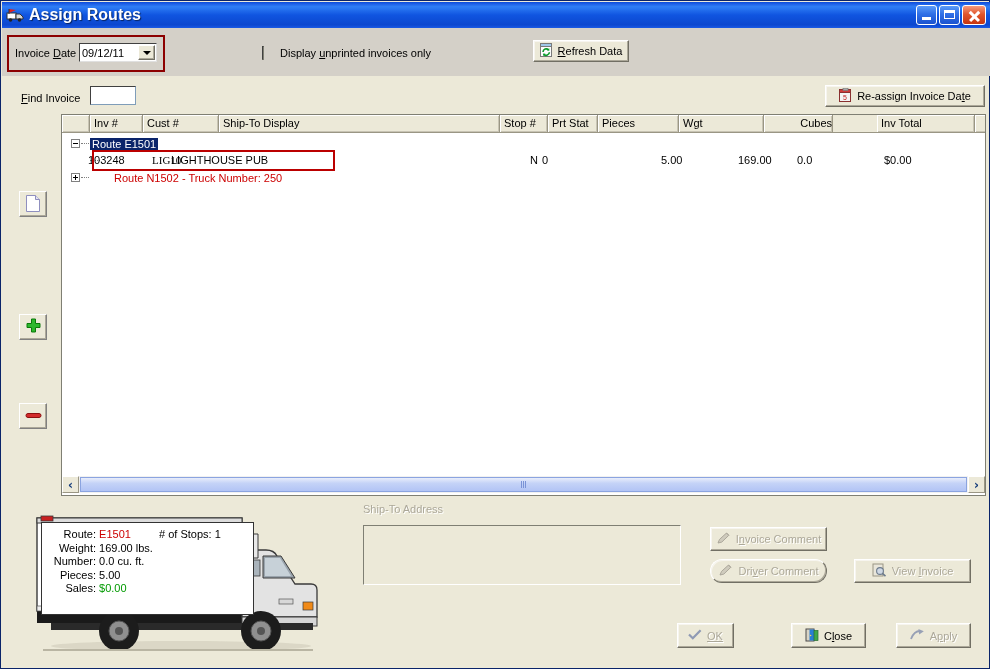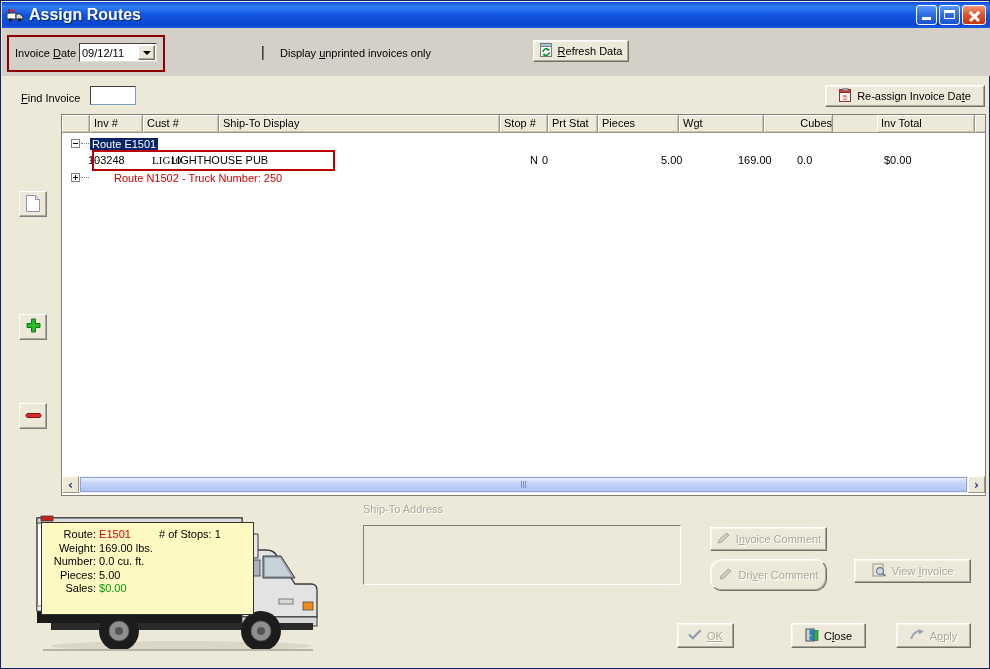--- a/index.html
+++ b/index.html
@@ -142,21 +142,21 @@
     position:absolute;width:28px;height:26px;
     background:#ece9d8;border:1px solid #fff;
     border-right-color:#808080;border-bottom-color:#808080;
     box-shadow:inset -1px -1px 0 #aca899;
     display:flex;align-items:center;justify-content:center;box-sizing:border-box;cursor:pointer;
   }
 
   
   #truck{position:absolute;left:30px;top:505px;width:300px;height:150px;}
   .tpanel{
-    position:absolute;left:10px;top:16px;width:213px;height:93px;background:#fef9c3;
+    position:absolute;left:10px;top:16px;width:213px;height:93px;background:#ffffff;
     border:1px solid #333;box-sizing:border-box;padding:5px 6px 0 6px;
   }
   .tline{font-size:11px;color:#000;line-height:13.5px;white-space:nowrap;text-align:left;}
   .tlbl{display:inline-block;width:48px;text-align:right;}
   .red{color:#cc0000;}
   .green{color:#009a00;}
 
   
   #ship-label{position:absolute;left:362px;top:502px;}
   #ship-box{
@@ -402,21 +402,21 @@
   <div class="btn dis" style="position:absolute;left:709px;top:526px;width:117px;height:24px;">
     <span>
       <svg width="15" height="13" viewBox="0 0 15 13">
         <path d="M2 11 l1.5 -3.6 L10.5 1 l2.3 2.3 -7 6.8 z" fill="#cfcbbd" stroke="#a6a295" stroke-width="0.9"></path>
         <path d="M10.5 1 l2.3 2.3" stroke="#a6a295" stroke-width="0.9"></path>
       </svg>
     </span>
     <span><span>I</span><u>n</u><span>voice Comment</span></span>
   </div>
 
-  <div class="btn dis" style="position:absolute;left:709px;top:558px;width:117px;height:32px;border-radius:12px;">
+  <div class="btn dis" style="position:absolute;left:709px;top:558px;width:117px;height:24px;border-radius:12px;">
     <span>
       <svg width="15" height="13" viewBox="0 0 15 13">
         <path d="M2 11 l1.5 -3.6 L10.5 1 l2.3 2.3 -7 6.8 z" fill="#cfcbbd" stroke="#a6a295" stroke-width="0.9"></path>
         <path d="M10.5 1 l2.3 2.3" stroke="#a6a295" stroke-width="0.9"></path>
       </svg>
     </span>
     <span><span>Dri</span><u>v</u><span>er Comment</span></span>
   </div>
 
   <div class="btn dis" style="position:absolute;left:853px;top:558px;width:117px;height:24px;">

